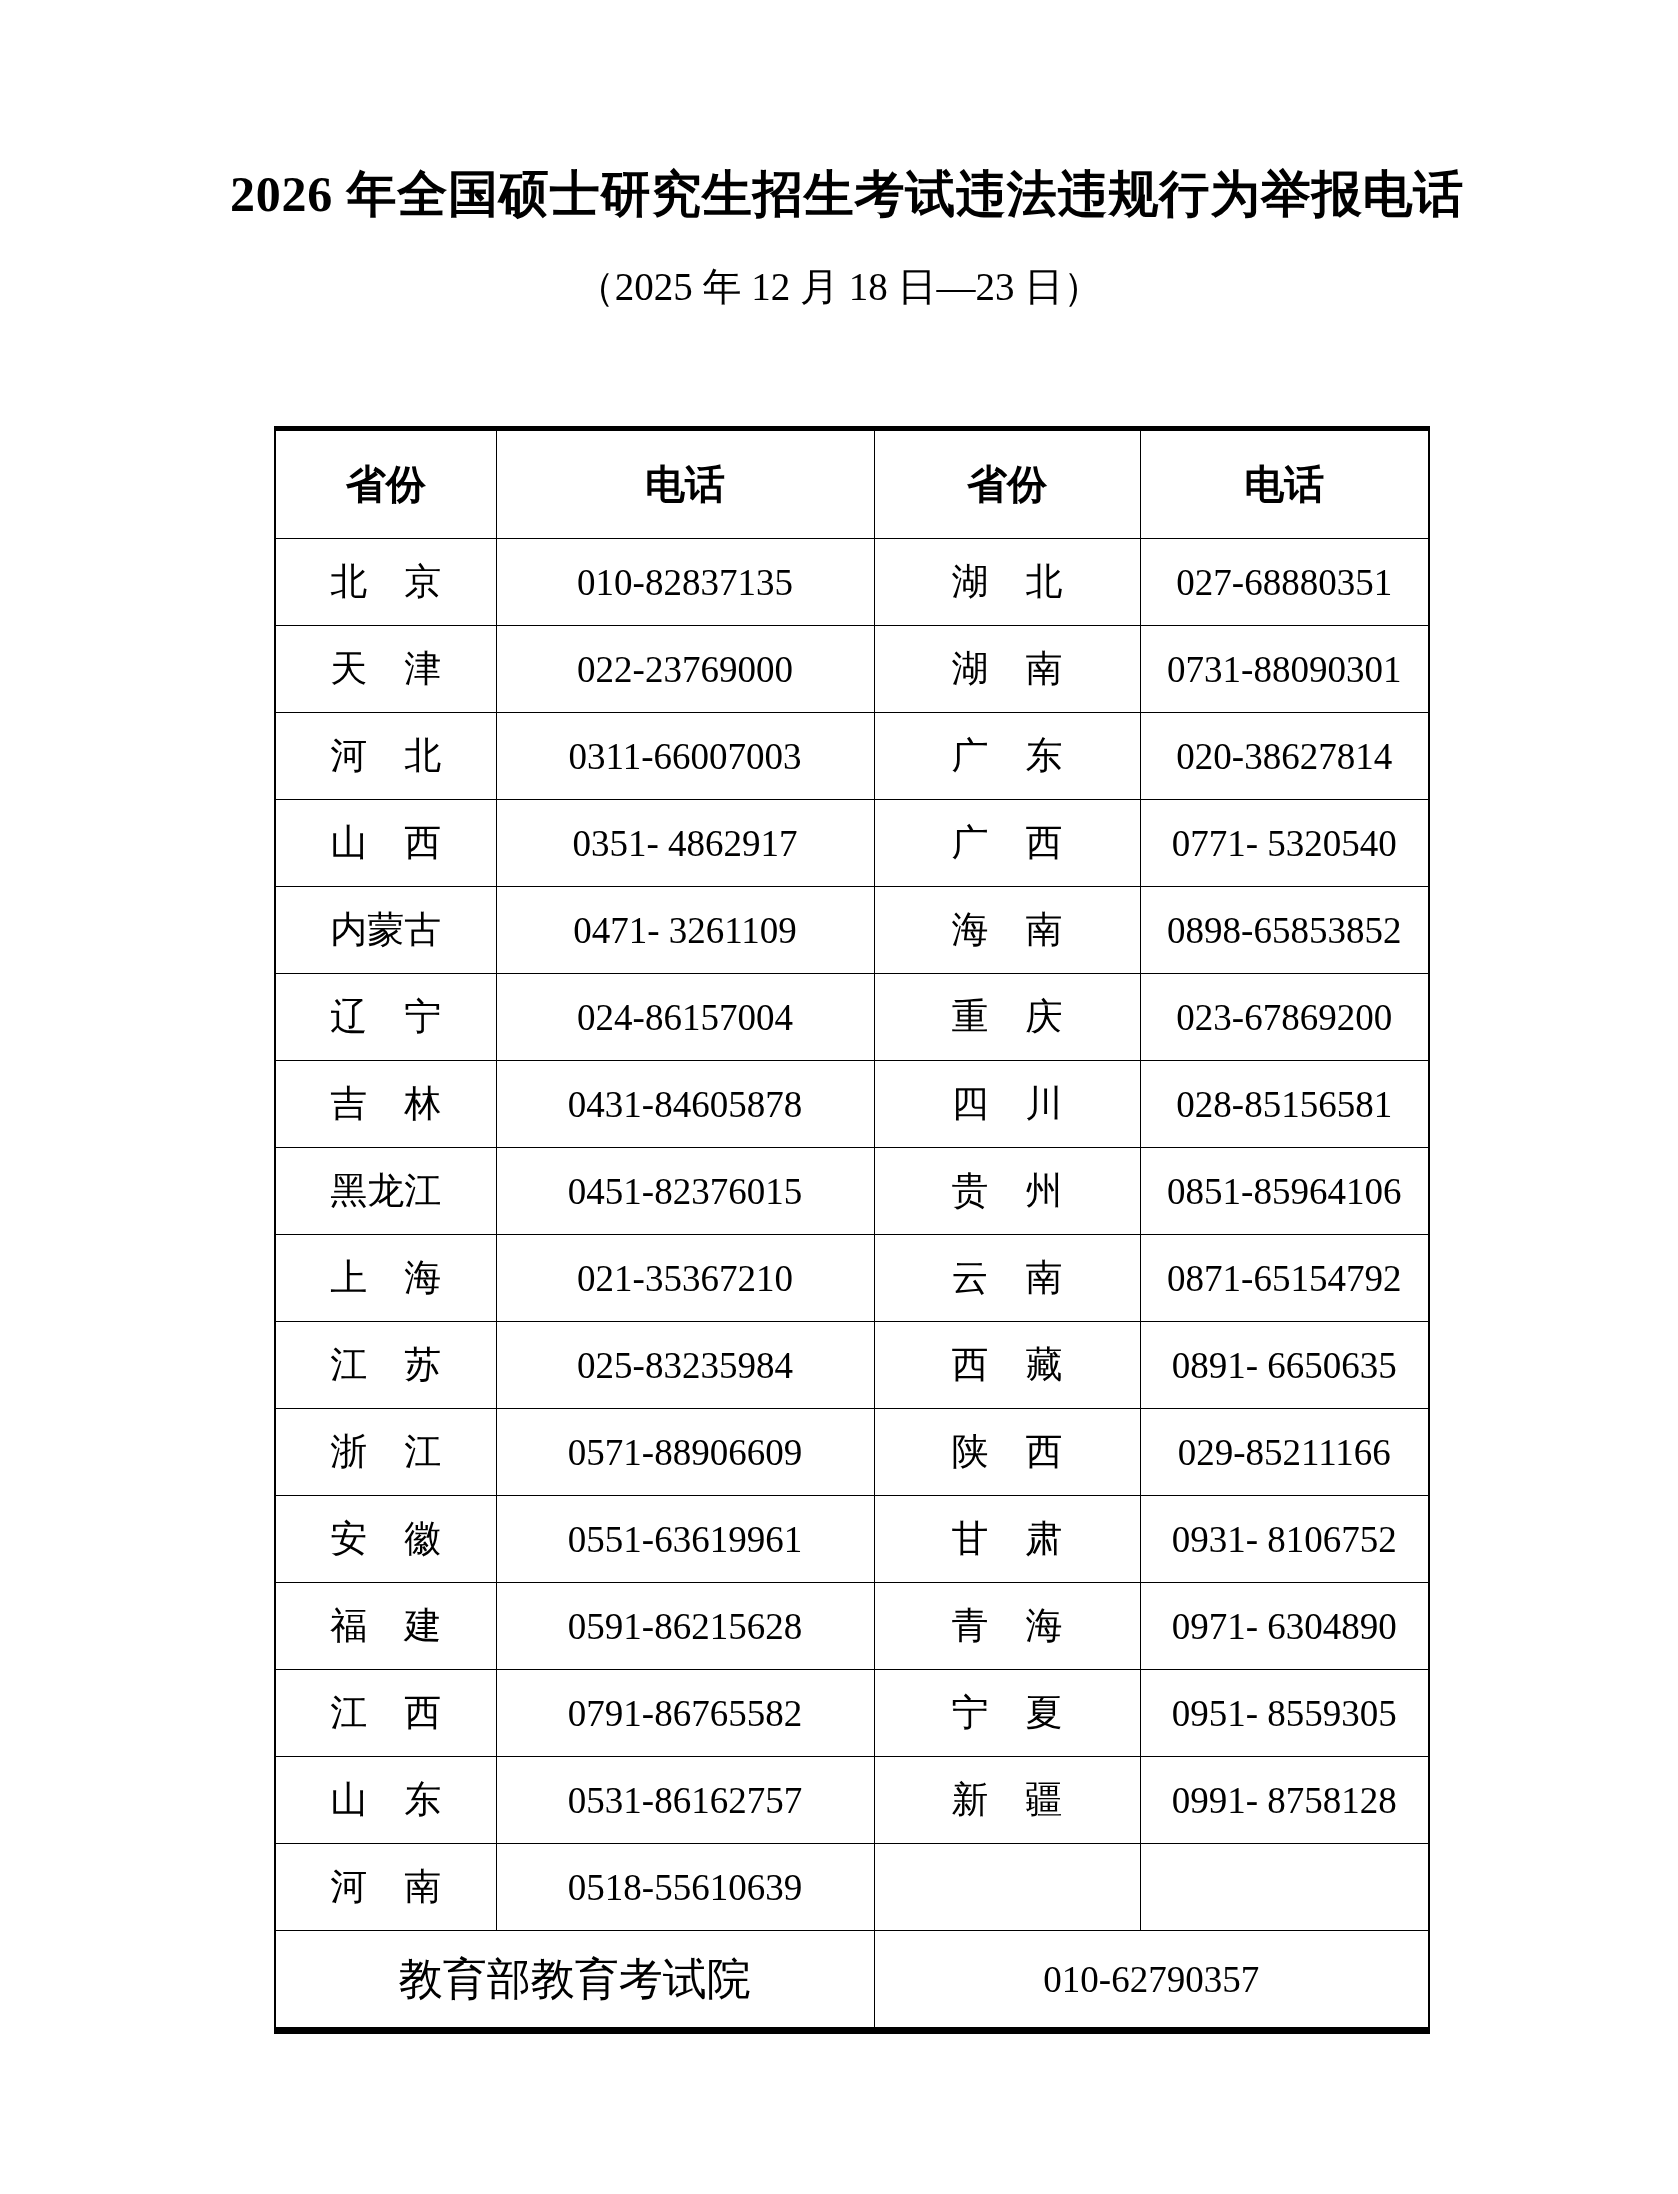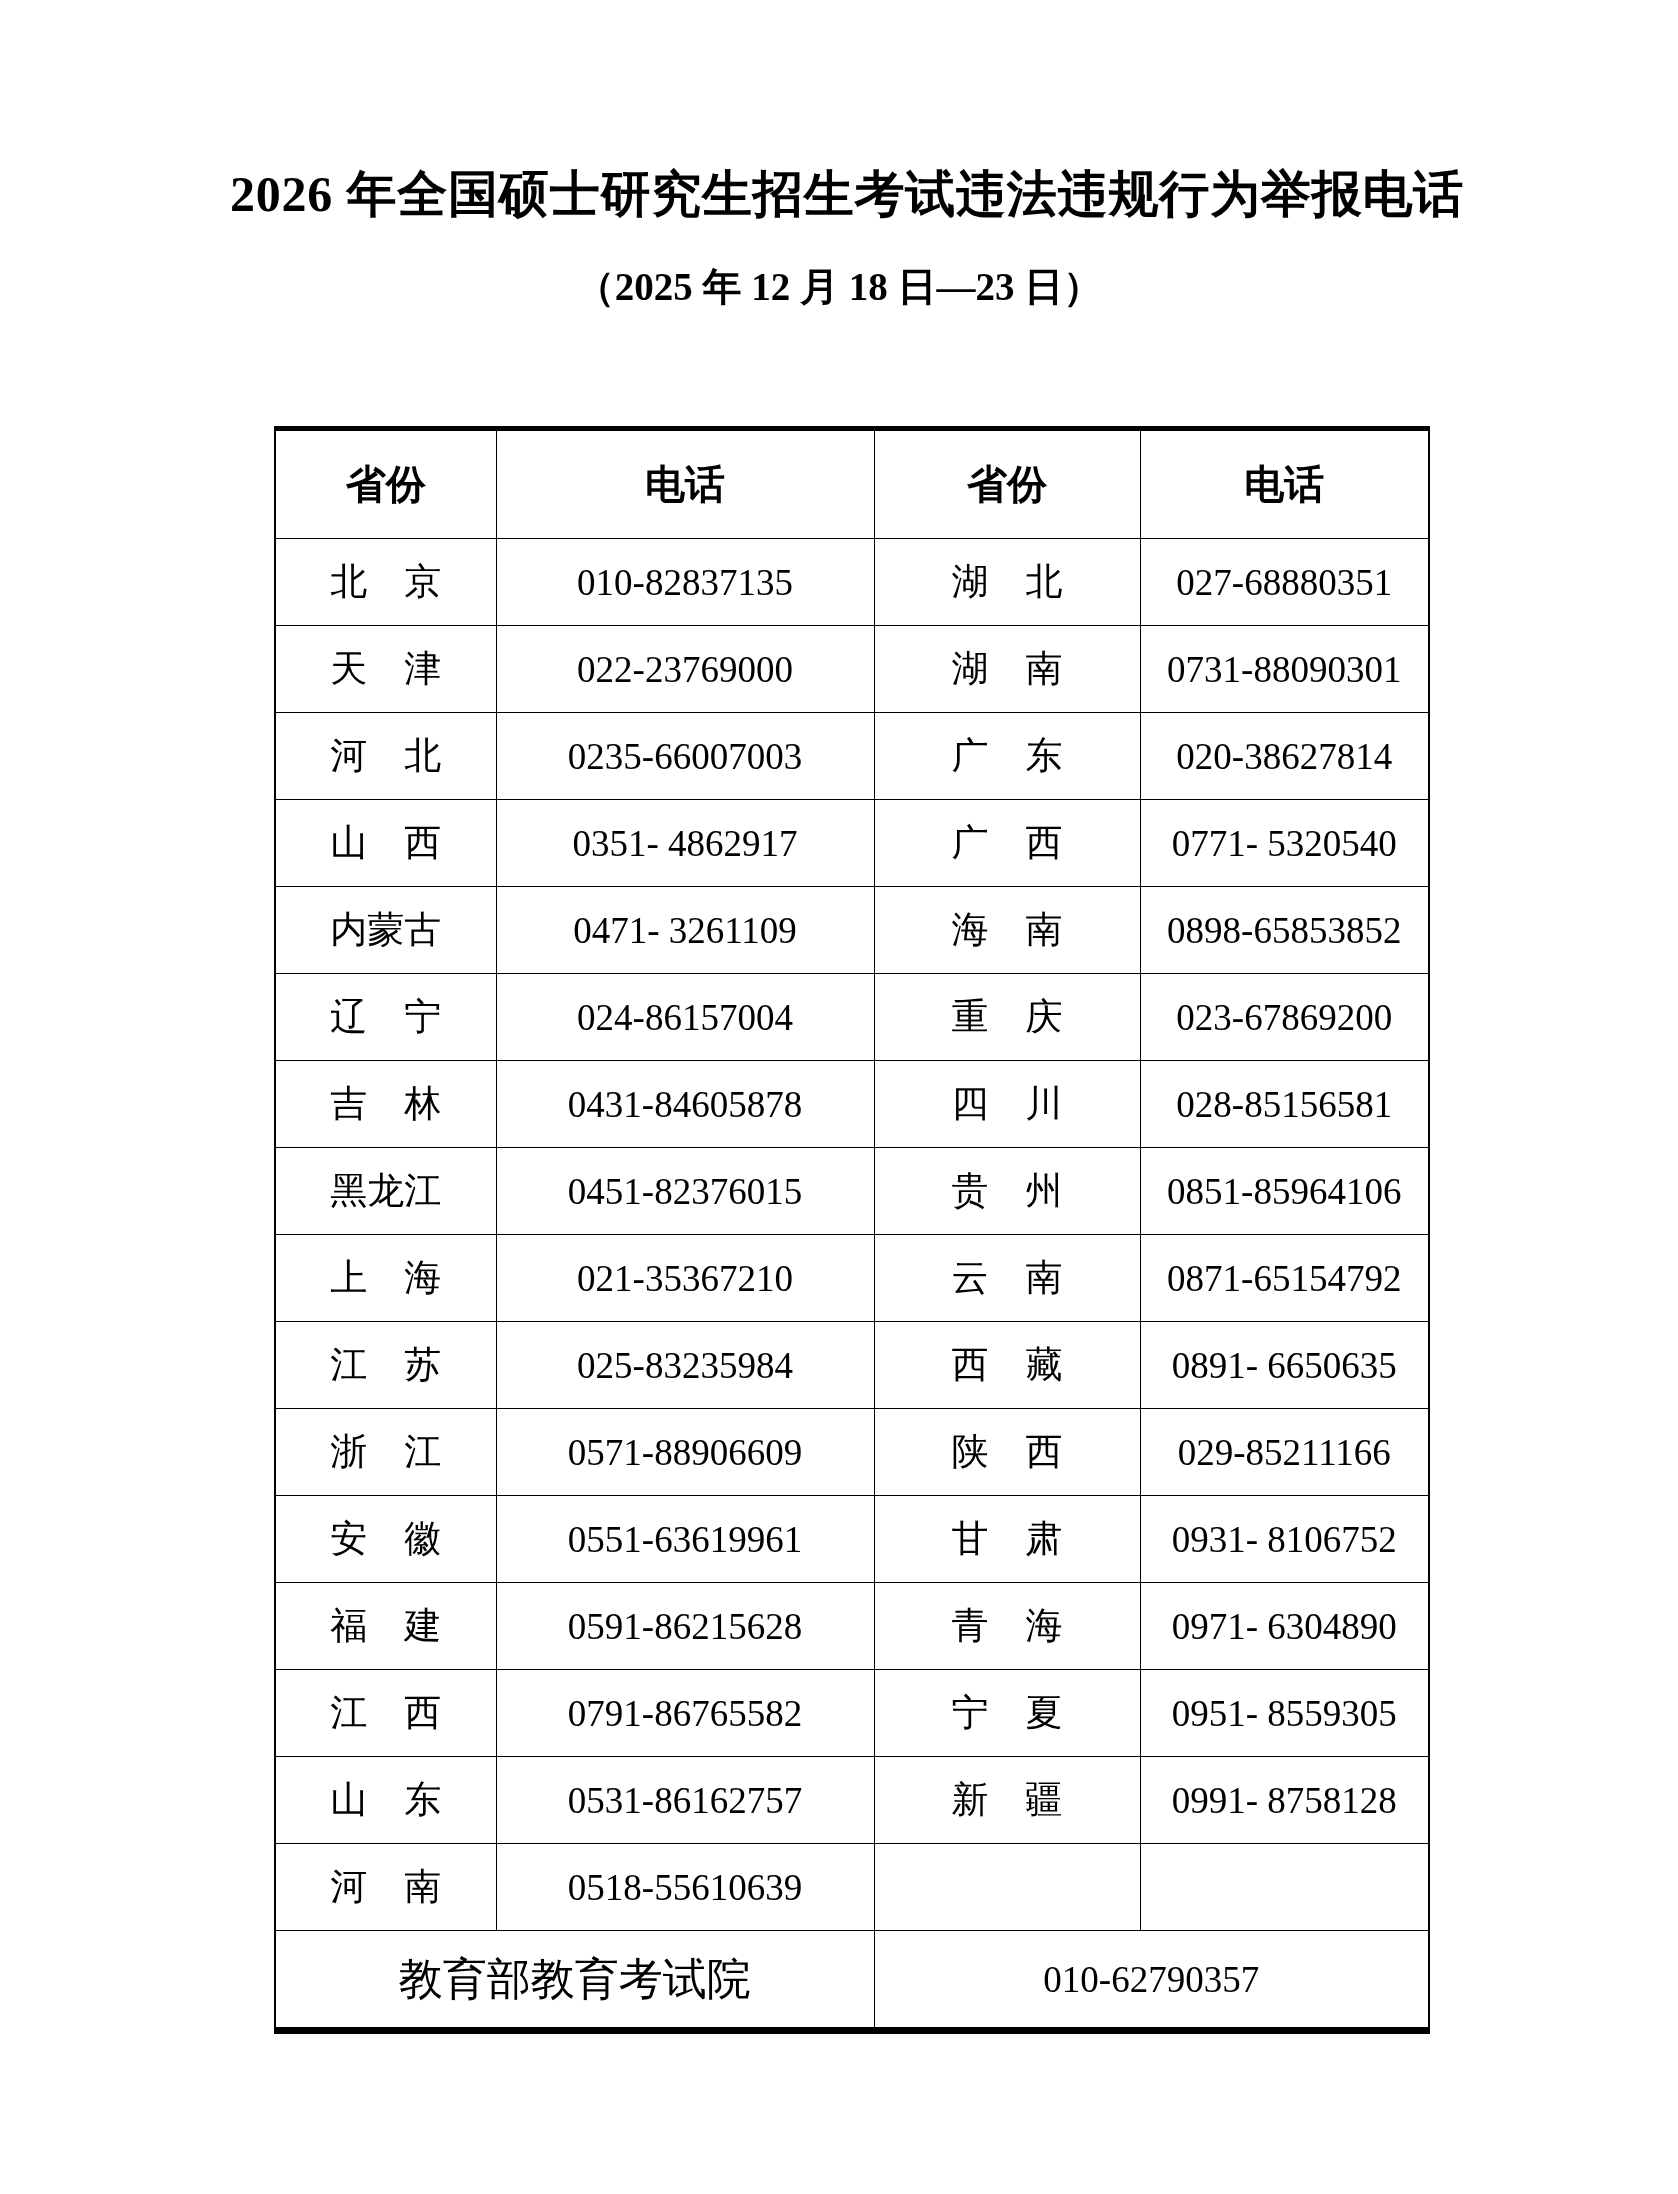--- a/index.html
+++ b/index.html
@@ -19,21 +19,21 @@
     text-align: center;
     font-size: 50px;
     font-weight: 700;
     line-height: 1.17;
     letter-spacing: 0.8px;
   }
   .doc-subtitle {
     margin: 40px 0 0 0;
     text-align: center;
     font-size: 39px;
-    font-weight: 700;
+    font-weight: 400;
     line-height: 1.17;
   }
   table.report {
     border-collapse: collapse;
     table-layout: fixed;
     width: 1154px;
     margin: 117px 0 0 274px;
     border: 2.3px solid #000000;
     border-top-width: 5.4px;
     border-bottom-width: 7px;
@@ -115,21 +115,21 @@
             <span>湖</span>
             <span>南</span>
           </span></td>
         <td>0731-88090301</td>
       </tr>
       <tr>
         <td><span class="prov">
             <span>河</span>
             <span>北</span>
           </span></td>
-        <td>0235-66007003</td>
+        <td>0311-66007003</td>
         <td><span class="prov">
             <span>广</span>
             <span>东</span>
           </span></td>
         <td>020-38627814</td>
       </tr>
       <tr>
         <td><span class="prov">
             <span>山</span>
             <span>西</span>

